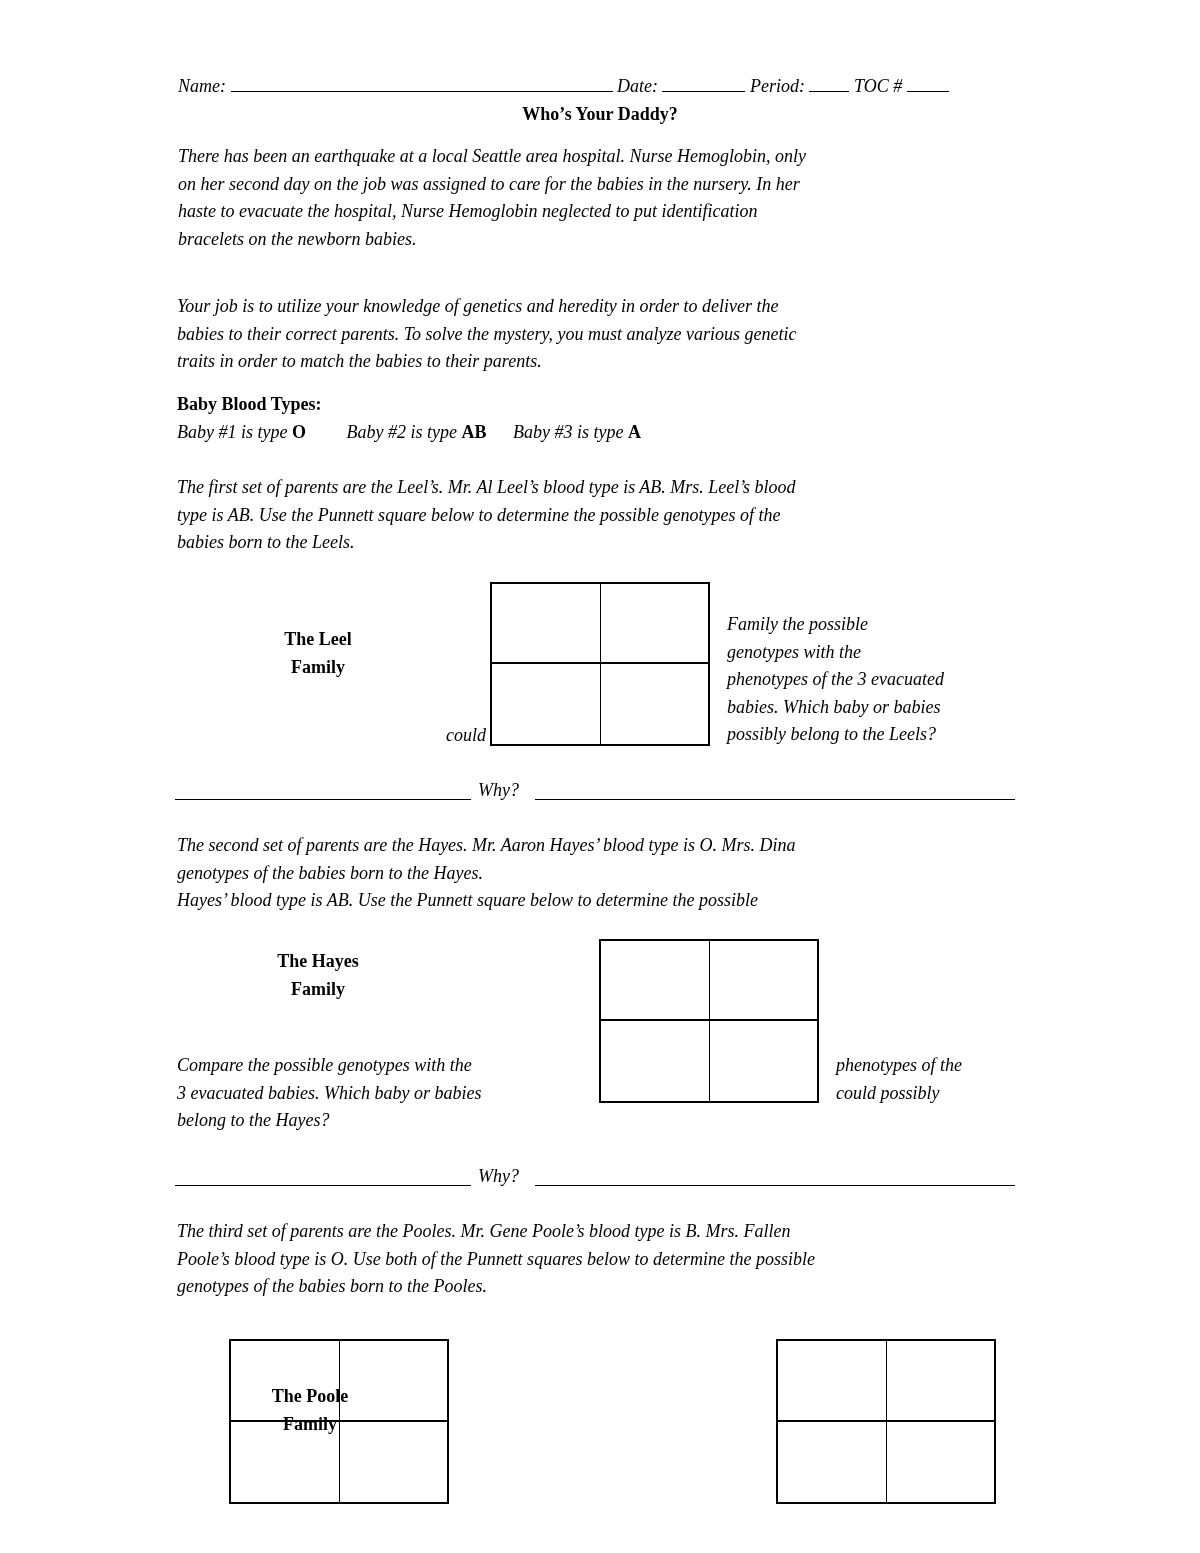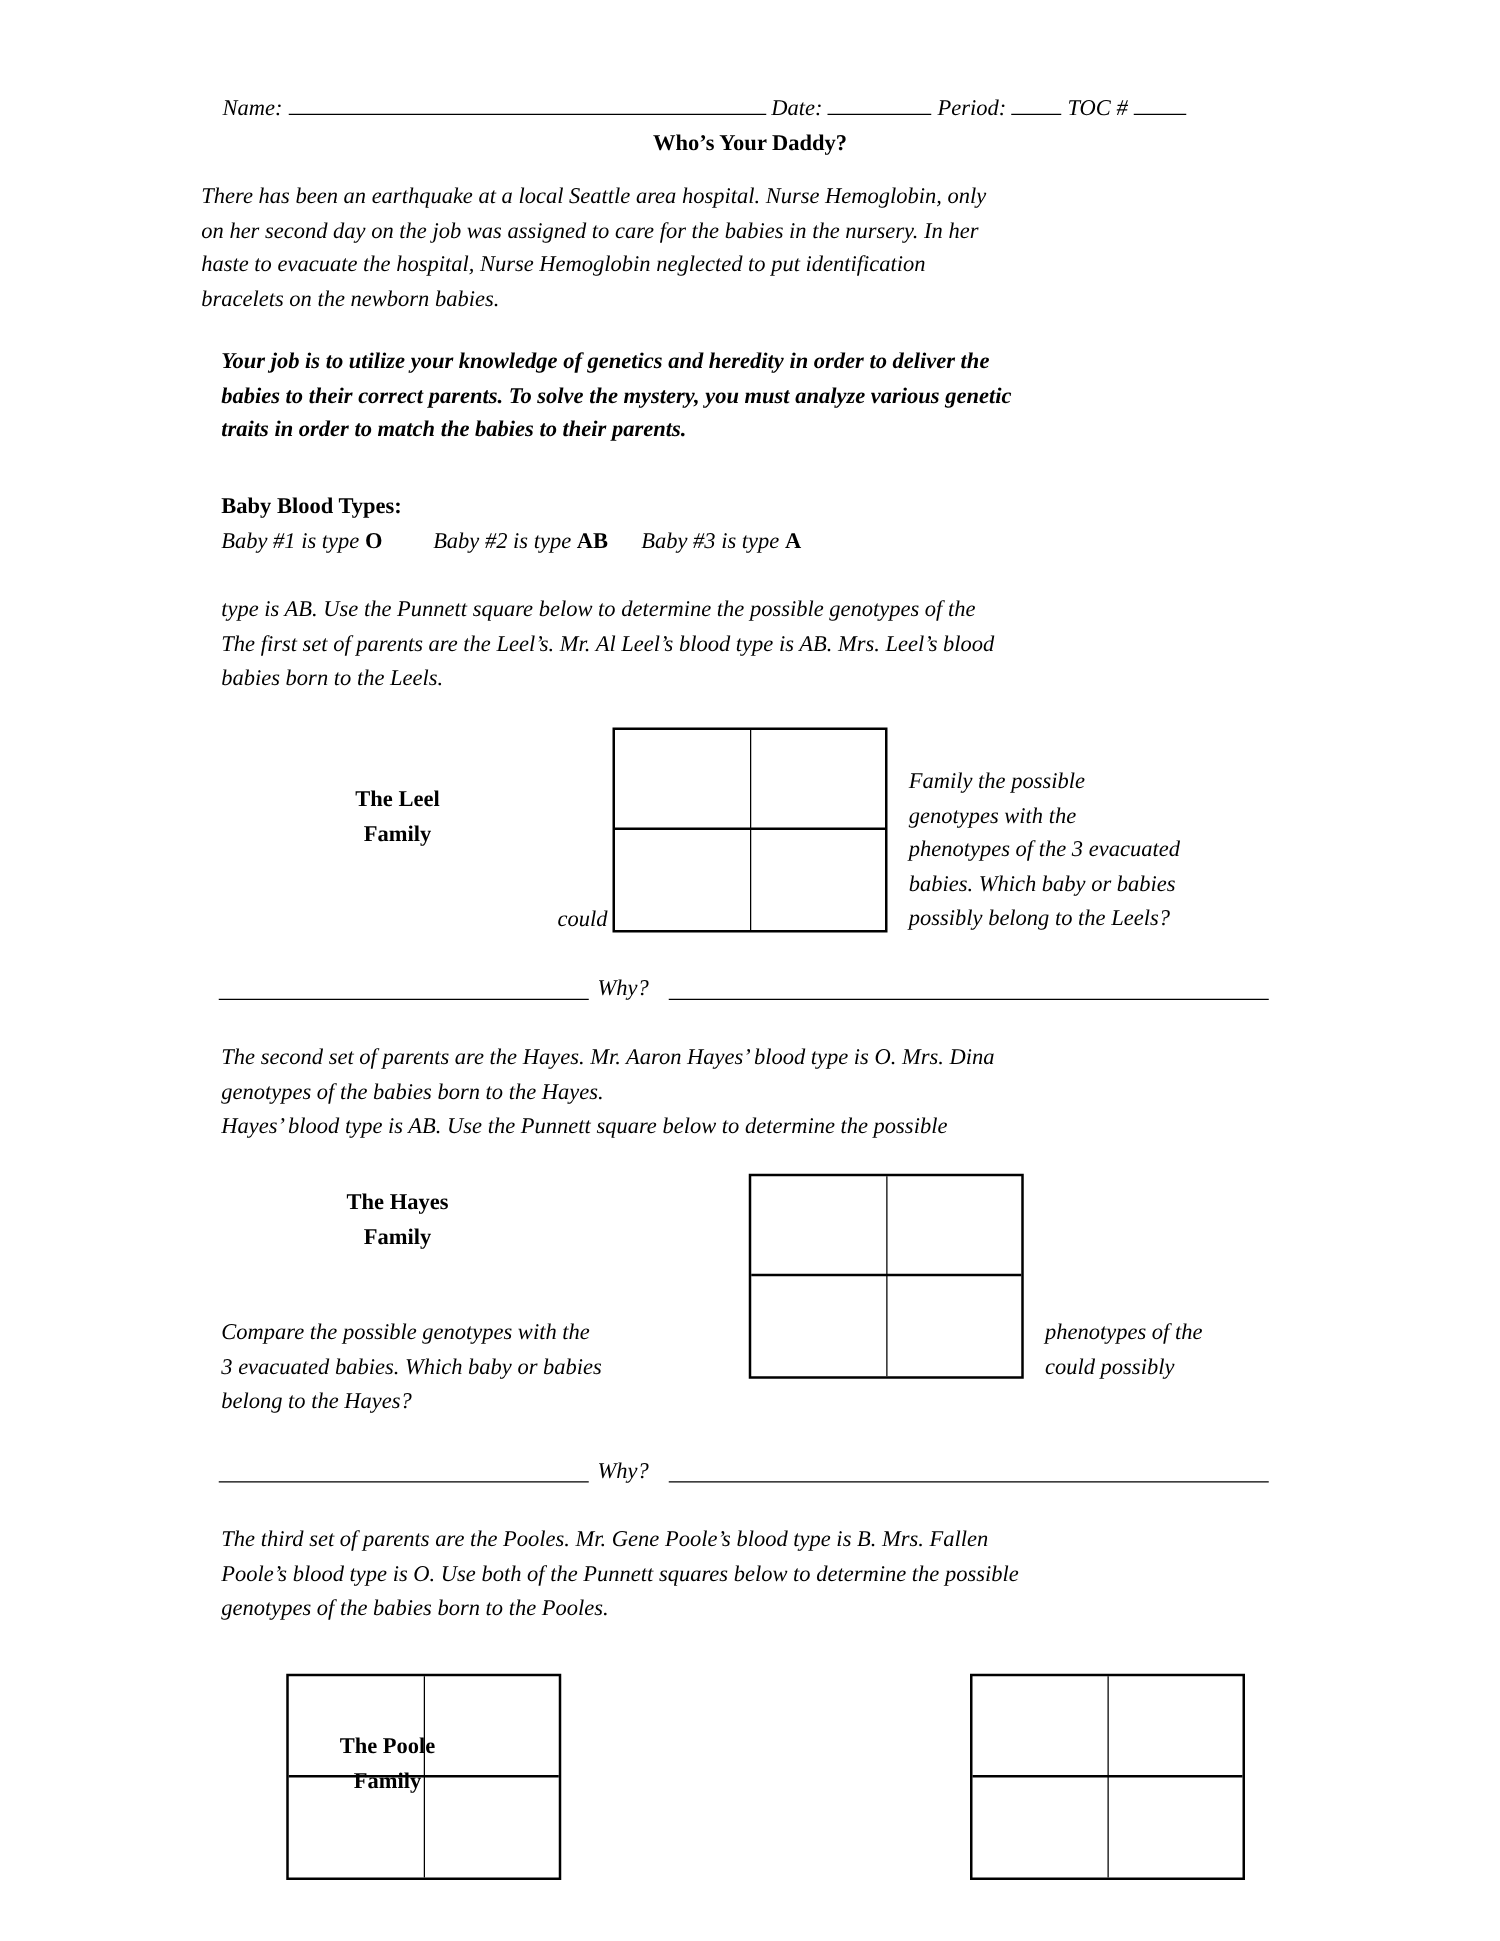--- a/index.html
+++ b/index.html
@@ -26,43 +26,43 @@
   <span>Date:</span>
   <span class="blank" style="width:83px;"></span>
   <span>Period:</span>
   <span class="blank" style="width:40px;"></span>
   <span>TOC #</span>
   <span class="blank" style="width:42px;"></span>
 </div>
 
 <div class="abs txt b center" style="left:0; width:1200px; top:101px;">Who’s Your Daddy?</div>
 
-<div class="abs txt it" style="left:161px; top:143px; width:870px;">
+<div class="abs txt it" style="left:178px; top:143px; width:870px;">
   <div>There has been an earthquake at a local Seattle area hospital. Nurse Hemoglobin, only</div>
   <div>on her second day on the job was assigned to care for the babies in the nursery. In her</div>
   <div>haste to evacuate the hospital, Nurse Hemoglobin neglected to put identification</div>
   <div>bracelets on the newborn babies.</div>
 </div>
 
-<div class="abs txt it" style="left:177px; top:275px; width:870px;font-weight:bold;">
+<div class="abs txt it" style="left:177px; top:293px; width:870px;">
   <div>Your job is to utilize your knowledge of genetics and heredity in order to deliver the</div>
   <div>babies to their correct parents. To solve the mystery, you must analyze various genetic</div>
   <div>traits in order to match the babies to their parents.</div>
 </div>
 
 <div class="abs txt b" style="left:177px; top:391px;">Baby Blood Types:</div>
 <div class="abs txt" style="left:177px; top:419px; white-space:nowrap;">
   <span><span class="it">Baby #1 is type </span><span class="b">O</span></span>
   <span style="margin-left:36px;margin-top:44px;"><span class="it">Baby #2 is type </span><span class="b">AB</span></span>
   <span style="margin-left:22px;"><span class="it">Baby #3 is type </span><span class="b">A</span></span>
 </div>
 
 <div class="abs txt it" style="left:177px; top:474px; width:870px;">
+  <div>The first set of parents are the Leel’s. Mr. Al Leel’s blood type is AB. Mrs. Leel’s blood</div>
   <div>type is AB. Use the Punnett square below to determine the possible genotypes of the</div>
-  <div>The first set of parents are the Leel’s. Mr. Al Leel’s blood type is AB. Mrs. Leel’s blood</div>
   <div>babies born to the Leels.</div>
 </div>
 
 <div class="abs txt b center" style="left:248px; width:140px; top:626px;">
   <div>The Leel</div>
   <div>Family</div>
 </div>
 <div class="abs txt it" style="left:406px; top:722px;margin-left:40px;">could</div>
 
 <div class="punnett" style="left:490px; top:582px; width:220px; height:164px;">

